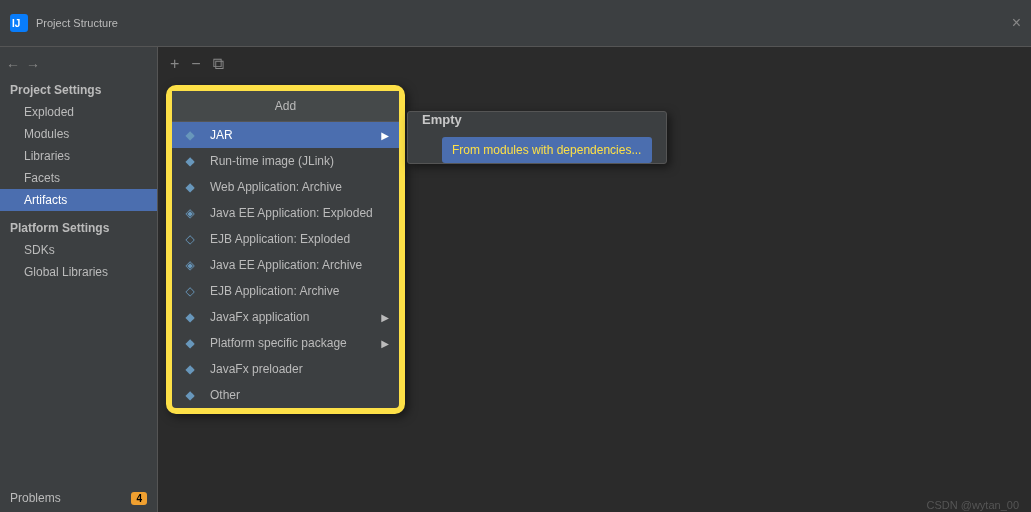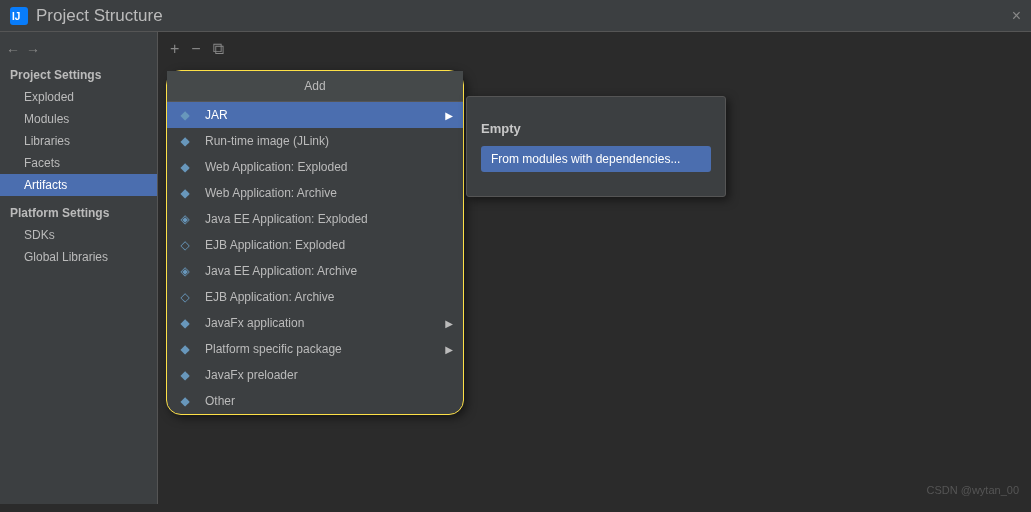--- a/index.html
+++ b/index.html
@@ -8,40 +8,40 @@
       height: 512px;
       background: #2b2b2b;
       font-family: 'Segoe UI', Arial, sans-serif;
       font-size: 13px;
       color: #bbbbbb;
       overflow: hidden;
     }
 
     
     .title-bar {
-      height: 32px;
+      height: 47px;
       background: #3c3f41;
       display: flex;
       align-items: center;
       justify-content: space-between;
       padding: 0 10px;
       border-bottom: 1px solid #555;
     }
     .title-bar-left {
       display: flex;
       align-items: center;
       gap: 8px;
     }
     .app-icon {
       width: 18px;
       height: 18px;
     }
     .title-text {
       color: #bbbbbb;
-      font-size: 17px;
+      font-size: 11px;
     }
     .close-icon {
       color: #888;
       font-size: 16px;
       cursor: pointer;
     }
 
     
     .main-container {
       display: flex;
@@ -145,24 +145,24 @@
     .dropdown-overlay {
       position: absolute;
       top: 38px;
       left: 8px;
       z-index: 100;
       display: flex;
       gap: 0;
     }
 
     .dropdown-menu {
-      width: 298px;
+      width: 239px;
       background: #3c3f41;
-      border: 1px solid #fde047;
-      border-radius: 15px;
+      border: 6px solid #fde047;
+      border-radius: 10px;
       box-shadow: 3px 3px 10px rgba(0,0,0,0.5);
     }
     .dropdown-title {
       text-align: center;
       padding: 8px;
       font-size: 12px;
       color: #bbbbbb;
       border-bottom: 1px solid #555;
       background: #45494a;
     }
@@ -192,43 +192,44 @@
       justify-content: center;
       flex-shrink: 0;
     }
 
     
     .sub-panel {
       background: #3c3f41;
       border: 1px solid #555;
       border-radius: 3px;
       box-shadow: 3px 3px 10px rgba(0,0,0,0.5);
-      padding: 24px 14px;
+      padding: 0 14px;
       display: flex;
       flex-direction: column;
       gap: 10px;
       min-width: 260px;
       height: fit-content;
       margin-top: 26px;
       margin-left: 2px;
     }
     .sub-panel-title {
       font-size: 13px;
       color: #c8c8c8;
       font-weight: bold;
     }
     .sub-panel-btn {
       background: #4b6eaf;
-      color: #ffffff;
+      color: #fde047;
       border: none;
       padding: 6px 10px;
       border-radius: 3px;
       cursor: pointer;
       font-size: 12px;
       text-align: left;
+      margin-left: 20px;
     }
 
     
     .watermark {
       position: absolute;
       bottom: 8px;
       right: 12px;
       color: #555;
       font-size: 11px;
       margin-top: 28px;
@@ -293,20 +294,24 @@
 
     <div class="section-label platform-label">Platform Settings</div>
 
     <div class="nav-item">
       <span>SDKs</span>
     </div>
     <div class="nav-item">
       <span>Global Libraries</span>
     </div>
 
+    <div class="problems-row" style="margin-top: auto; margin-bottom: 8px;">
+      <span class="problems-label">Problems</span>
+      <span class="problems-badge">4</span>
+    </div>
   </div>
 
   <div class="content-area">
 
     <div class="content-toolbar">
       <button class="toolbar-btn">+</button>
       <button class="toolbar-btn">−</button>
       <button class="toolbar-btn">⧉</button>
     </div>
 
@@ -319,24 +324,20 @@
           <span class="item-icon diamond-icon"></span>
           <span>JAR</span>
           <span class="arrow">▶</span>
         </div>
         <div class="menu-item">
           <span class="item-icon diamond-icon"></span>
           <span>Run-time image (JLink)</span>
         </div>
         <div class="menu-item">
           <span class="item-icon diamond-icon"></span>
-          <span>Web Application: Exploded</span>
-        </div>
-        <div class="menu-item">
-          <span class="item-icon diamond-icon"></span>
           <span>Web Application: Archive</span>
         </div>
         <div class="menu-item">
           <span class="item-icon diamond-ee-icon"></span>
           <span>Java EE Application: Exploded</span>
         </div>
         <div class="menu-item">
           <span class="item-icon diamond-ejb-icon"></span>
           <span>EJB Application: Exploded</span>
         </div>

